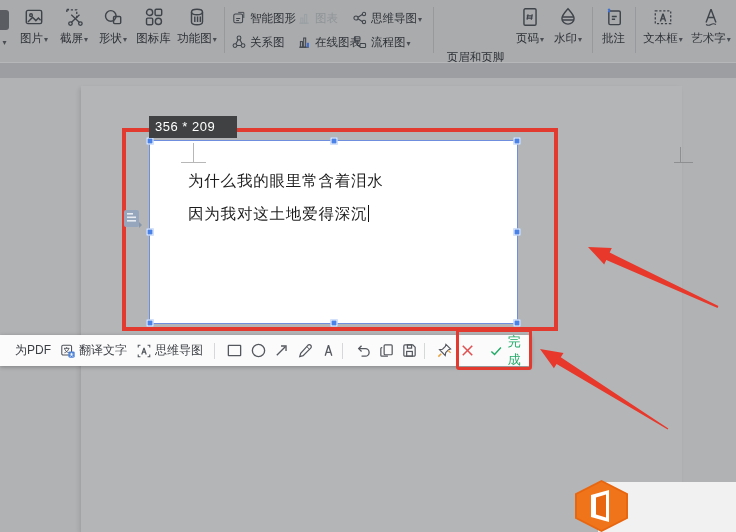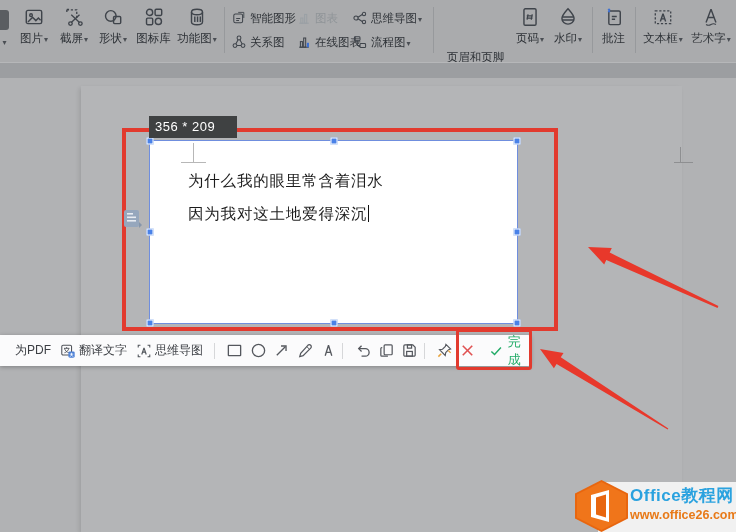--- a/index.html
+++ b/index.html
@@ -391,19 +391,15 @@
 
   <div class="logo">
     <div class="logo-bg"></div>
     <svg class="logo-hex" viewBox="0 0 53 52">
       <polygon points="26.5,0 53,13.5 53,38.5 26.5,52 0,38.5 0,13.5" fill="#e8660f"></polygon>
       <polygon points="26.5,2 51,14.5 51,37.5 26.5,50 2,37.5 2,14.5" fill="#f0751a"></polygon>
       <path d="M16 15 L34 10 L34 42 L16 37 Z" fill="#ffffff"></path>
       <path d="M21 17.5 L31 14.5 L31 37.5 L21 34.5 Z" fill="#e8660f"></path>
       <path d="M16 15 L21 17.5 L21 34.5 L16 37 Z" fill="#ffffff"></path>
     </svg>
-    <div class="logo-text">
-      <div class="logo-title">Office教程网</div>
-      <div class="logo-url">www.office26.com</div>
-    </div>
   </div>
 
 </div>
 
 </body></html>

